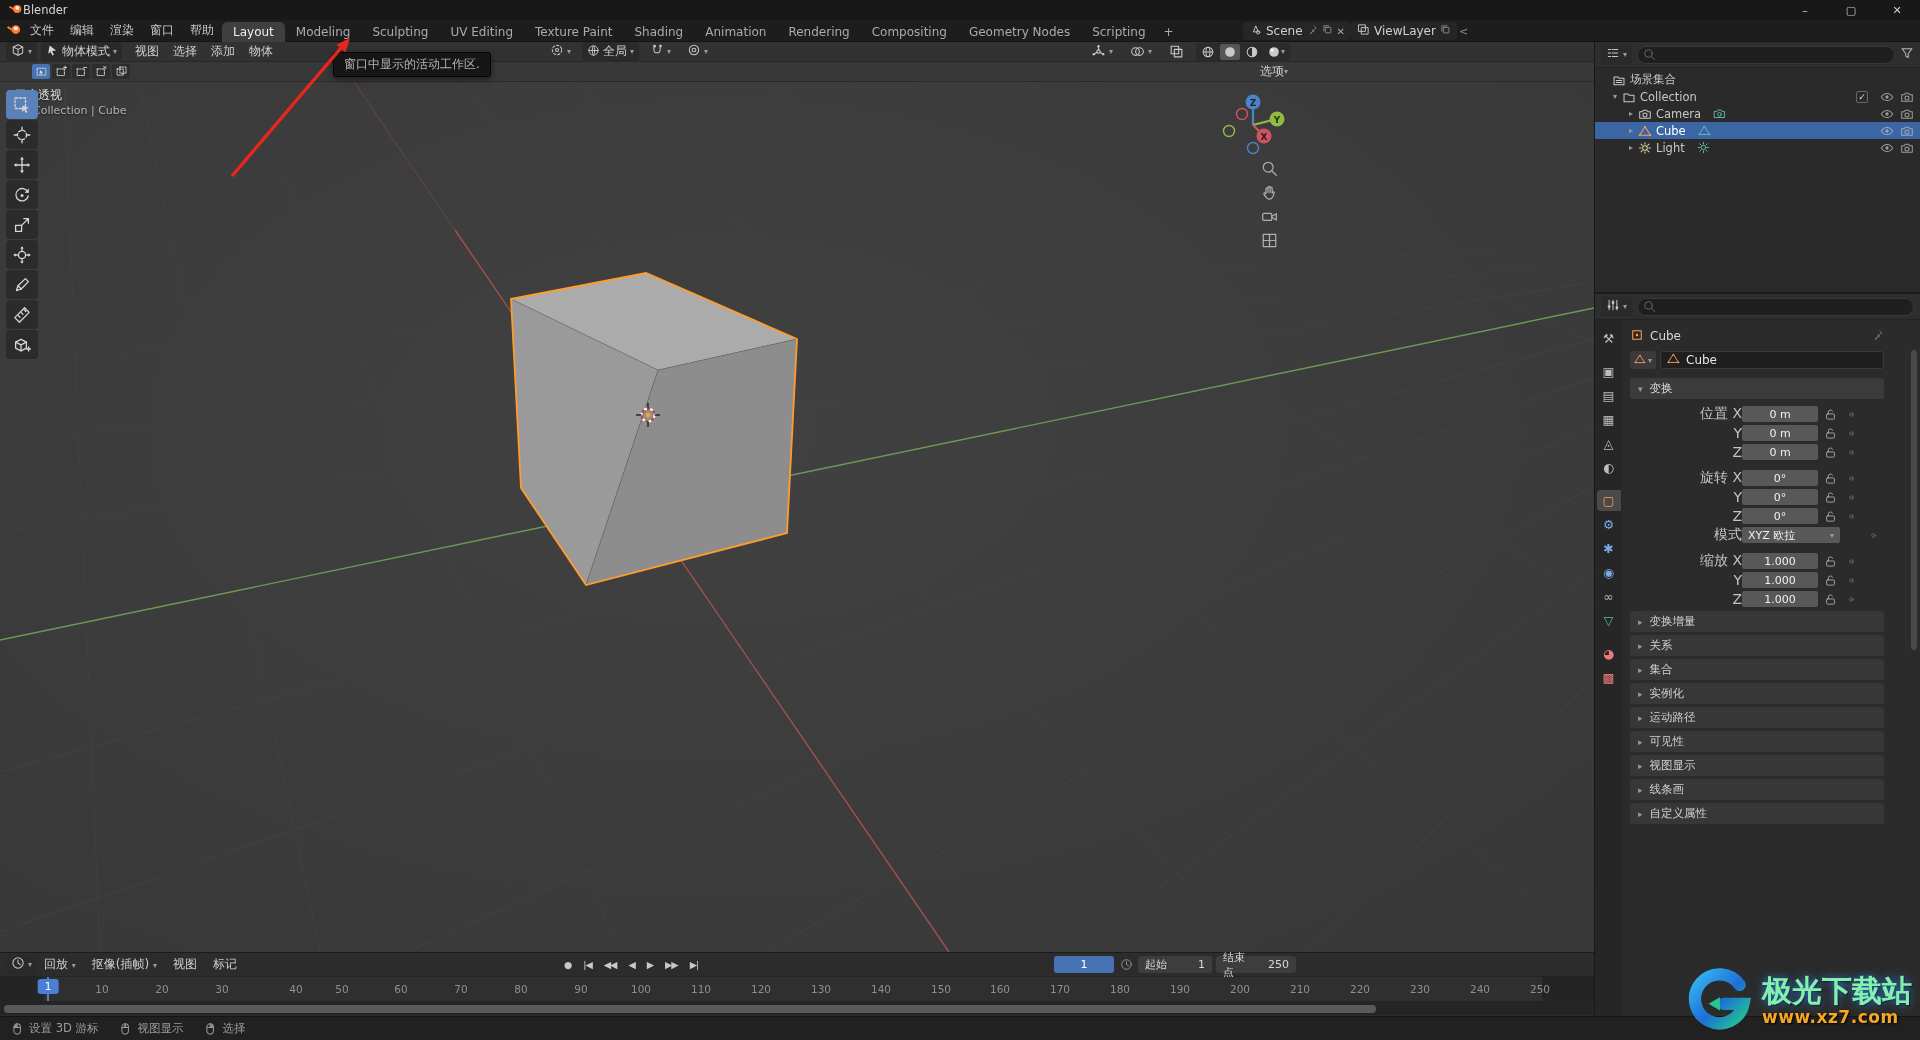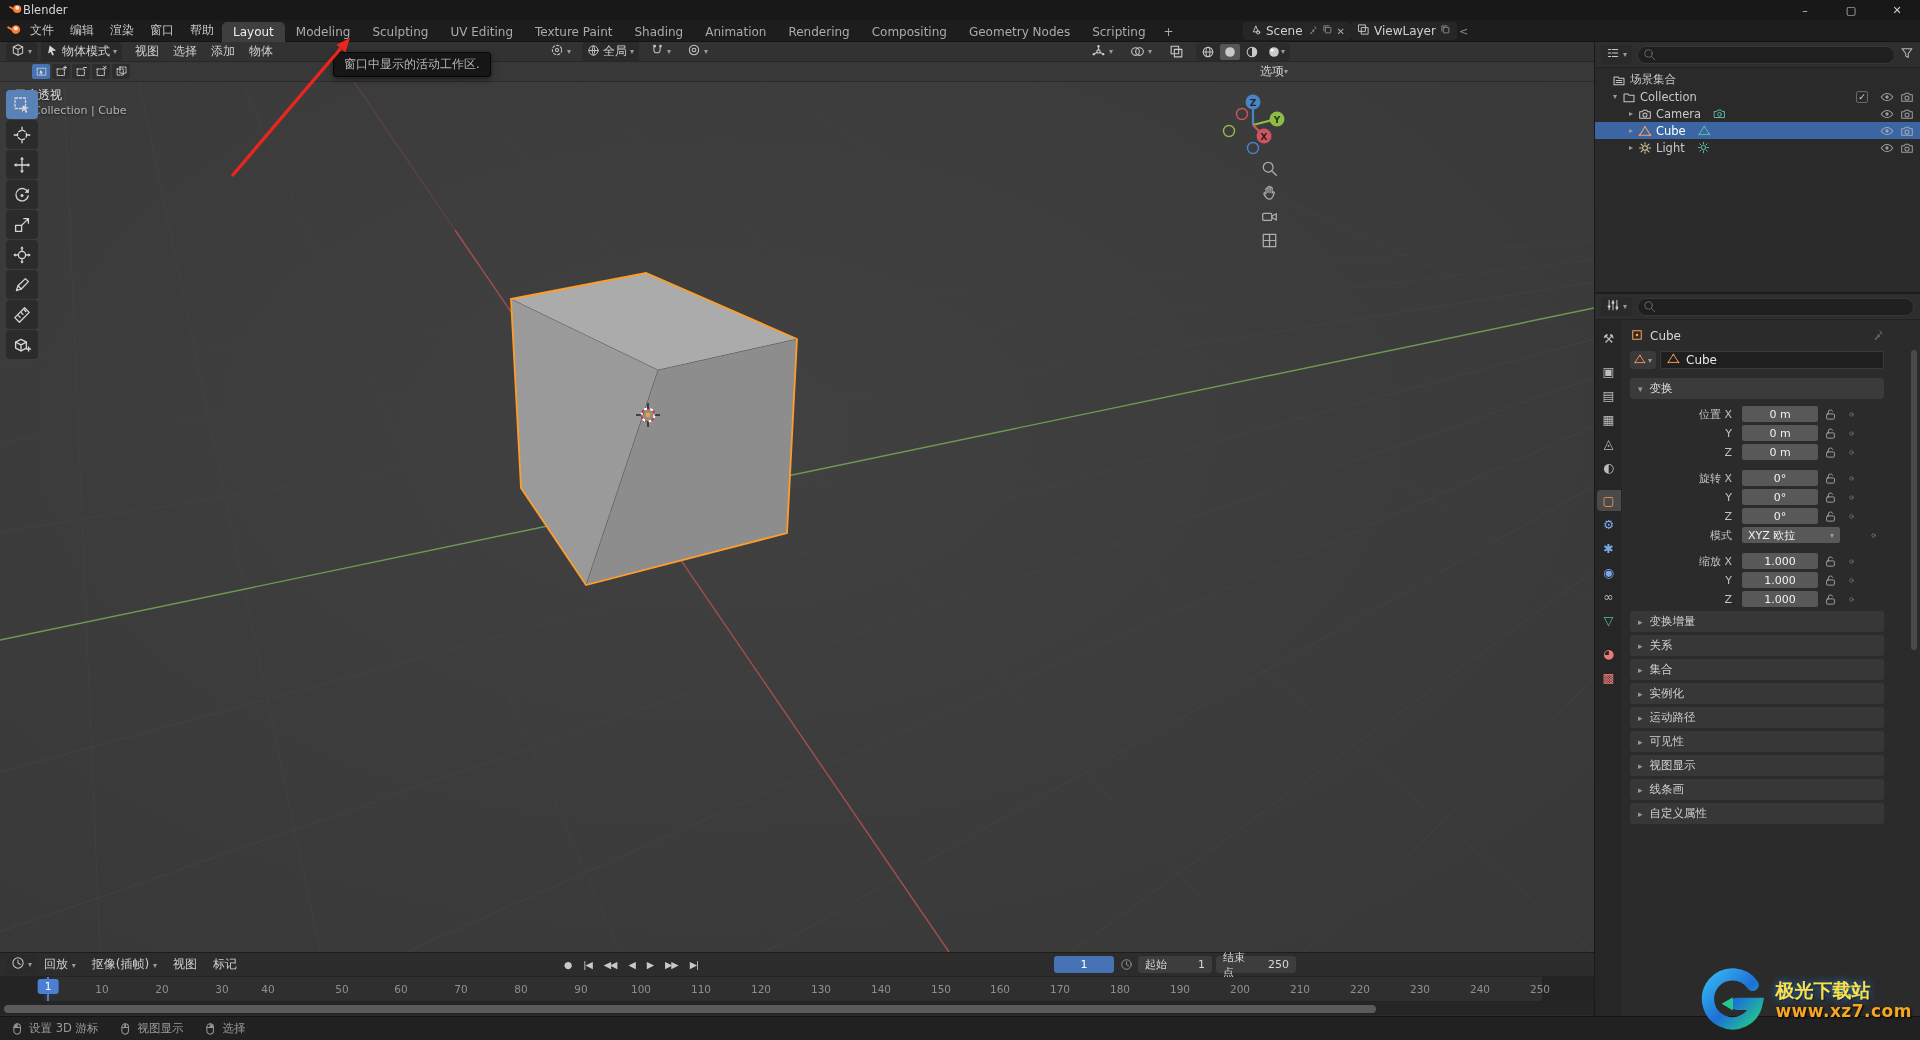--- a/index.html
+++ b/index.html
@@ -84,21 +84,21 @@
   .pbreadcrumb{height:24px;display:flex;align-items:center;gap:6px;color:#d6d6d6;font-size:12px}
   .pbreadcrumb .pin{margin-left:auto;margin-right:26px;opacity:.75}
   .pnamerow{height:24px;display:flex;align-items:center;gap:4px;margin-bottom:6px}
   .minibtn{height:18px;background:#3a3a3a;border-radius:3px;display:flex;align-items:center;padding:0 4px;gap:2px}
   .namefield{flex:1;height:18px;background:#1f1f1f;border:1px solid #3a3a3a;border-radius:3px;display:flex;align-items:center;gap:6px;padding:0 6px;color:#e8e8e8;margin-right:26px}
   .psec-open{height:21px;background:#3b3b3b;border-radius:3px;display:flex;align-items:center;padding:0 8px;gap:7px;color:#dcdcdc;font-size:11.5px;margin:2px 26px 6px 0}
   .psection{height:21px;background:#373737;border-radius:3px;display:flex;align-items:center;padding:0 8px;gap:7px;color:#d0d0d0;font-size:11.5px;margin:3px 26px 3px 0}
   .scaret{font-size:9px;color:#9a9a9a}
   .trow{display:flex;align-items:center;height:18px;margin-bottom:1px}
   .trow.group{margin-top:8px}
-  .tlabel{width:112px;text-align:right;padding-right:10px;color:#c3c3c3;font-size:11px;white-space:nowrap}
+  .tlabel{width:112px;text-align:right;color:#c3c3c3;font-size:14px;white-space:nowrap}
   .pfield{width:76px;height:16px;background:#585858;border-radius:2px;color:#f1f1f1;font-size:11px;display:flex;align-items:center;justify-content:center}
   .pfield.dd{width:98px;justify-content:space-between;padding:0 6px}
   .tlock{width:24px;display:flex;justify-content:center;opacity:.85}
   .tdot{width:18px;display:flex;justify-content:center;opacity:.8}
   .pscroll{position:absolute;right:3px;top:30px;width:6px;height:300px;background:#4a4a4a;border-radius:3px}
 
   
   .timeline{height:64px;background:#2c2c2c;border-top:1px solid #1c1c1c}
   .theader{height:24px;display:flex;align-items:center;padding:0 6px;position:relative;border-bottom:1px solid #242424}
   .tmenus{display:flex;align-items:center;gap:2px}
@@ -120,21 +120,21 @@
 
   
   .statusbar{height:24px;background:#212121;border-top:1px solid #151515;display:flex;align-items:center;gap:20px;padding:0 10px;color:#9a9a9a;font-size:11.5px}
   .hint{display:flex;align-items:center;gap:5px}
 
   
   .tooltip{position:absolute;left:333px;top:52px;background:#161616;border:1px solid #060606;border-radius:3px;padding:3px 10px;color:#b4b4b4;font-size:12px;z-index:40;box-shadow:0 2px 6px rgba(0,0,0,.5)}
   .annot-arrow{position:absolute;left:0;top:0;z-index:50;pointer-events:none}
   .watermark{position:absolute;right:8px;bottom:4px;z-index:70;display:flex;align-items:center;gap:10px}
   .wm-text{display:flex;flex-direction:column;line-height:1.15}
-  .wm-title{font-size:19px;font-weight:bold;color:#fde047;text-shadow:0 0 8px #2a7fd4,1px 1px 2px #000}
+  .wm-title{font-size:30px;font-weight:bold;color:#86efac;text-shadow:0 0 8px #2a7fd4,1px 1px 2px #000}
   .wm-url{font-size:17px;font-weight:bold;color:#f5a623;letter-spacing:.5px;text-shadow:1px 1px 2px #000}
 </style>
 </head>
 <body>
 
 <div class="app">
 
   <div class="titlebar">
     <span id="tb-logo"><svg width="15" height="15" viewBox="0 0 18 18" fill="none" stroke="#c9c9c9" stroke-width="1.3" stroke-linecap="round" stroke-linejoin="round">
           <path d="M2.5 7.2l6.2 3.6" stroke="#ff7b2d" stroke-width="2.2"></path>
@@ -558,21 +558,21 @@
         </div>
         <div class="truler" id="truler">
           <div class="range-out" style="left:0;width:44px"></div>
           <div class="range-out" style="left:1542px;width:52px"></div>
           <div class="playhead-line"></div>
 
         <div class="tick" style="left:48px">1</div>
             <div class="tick" style="left:102px">10</div>
             <div class="tick" style="left:162px">20</div>
             <div class="tick" style="left:222px">30</div>
-            <div class="tick" style="left:268px">40</div>
+            <div class="tick" style="left:296px">40</div>
             <div class="tick" style="left:342px">50</div>
             <div class="tick" style="left:401px">60</div>
             <div class="tick" style="left:461px">70</div>
             <div class="tick" style="left:521px">80</div>
             <div class="tick" style="left:581px">90</div>
             <div class="tick" style="left:641px">100</div>
             <div class="tick" style="left:701px">110</div>
             <div class="tick" style="left:761px">120</div>
             <div class="tick" style="left:821px">130</div>
             <div class="tick" style="left:881px">140</div>

